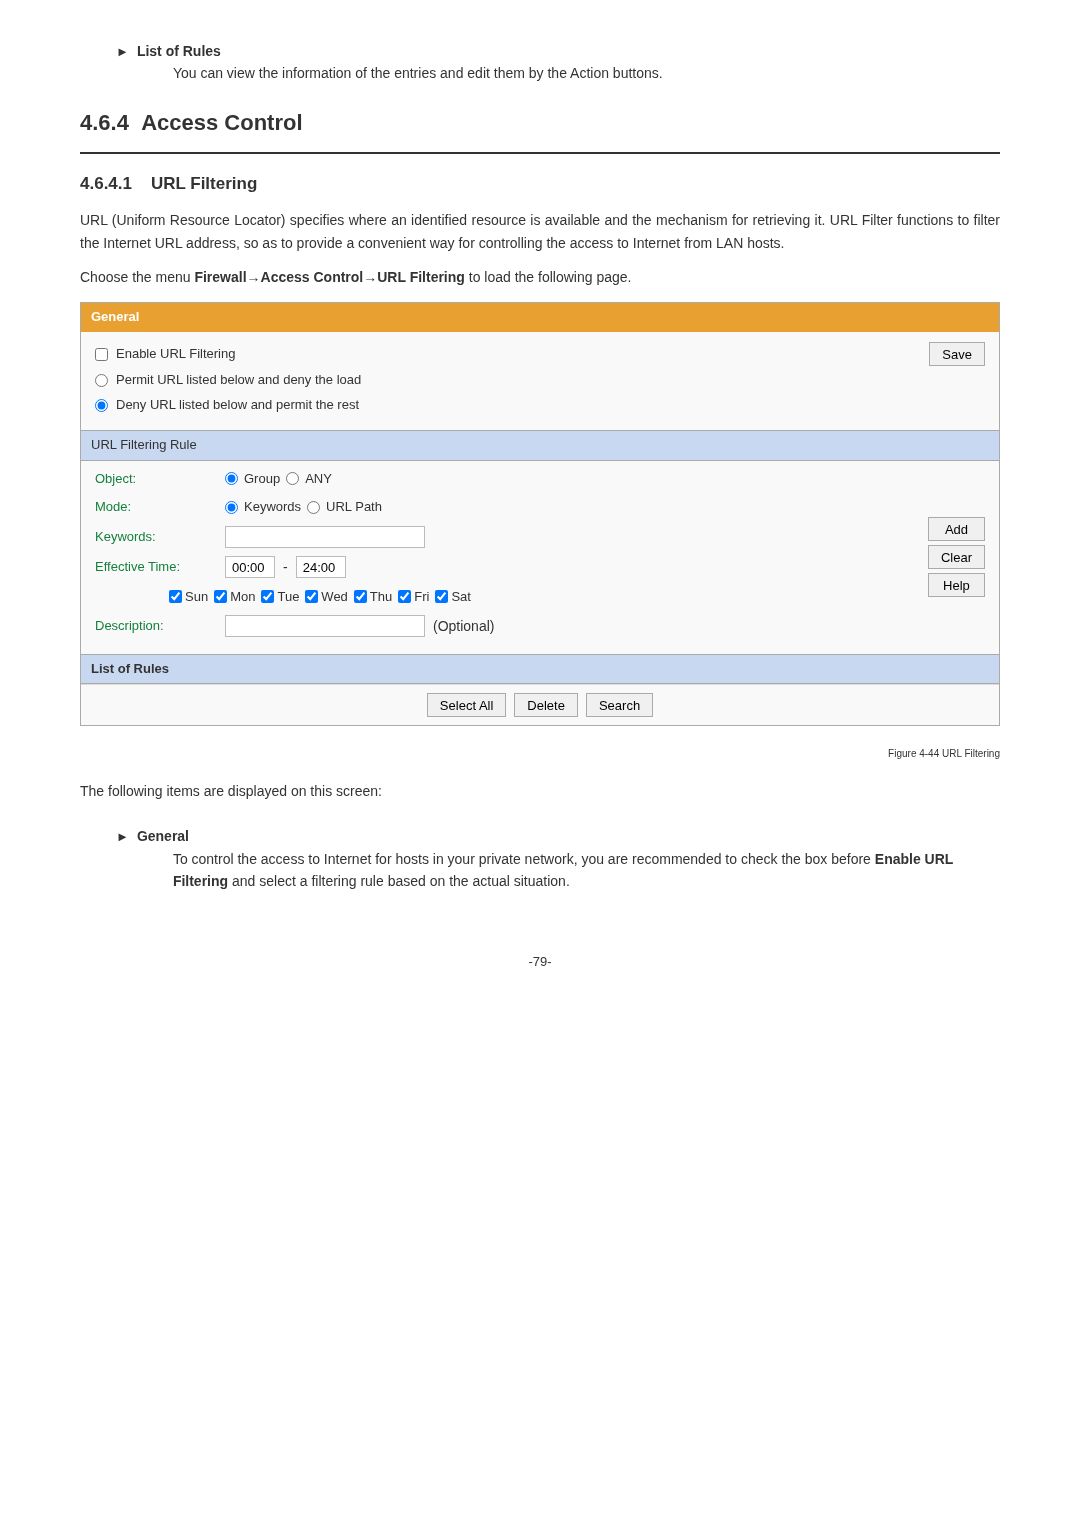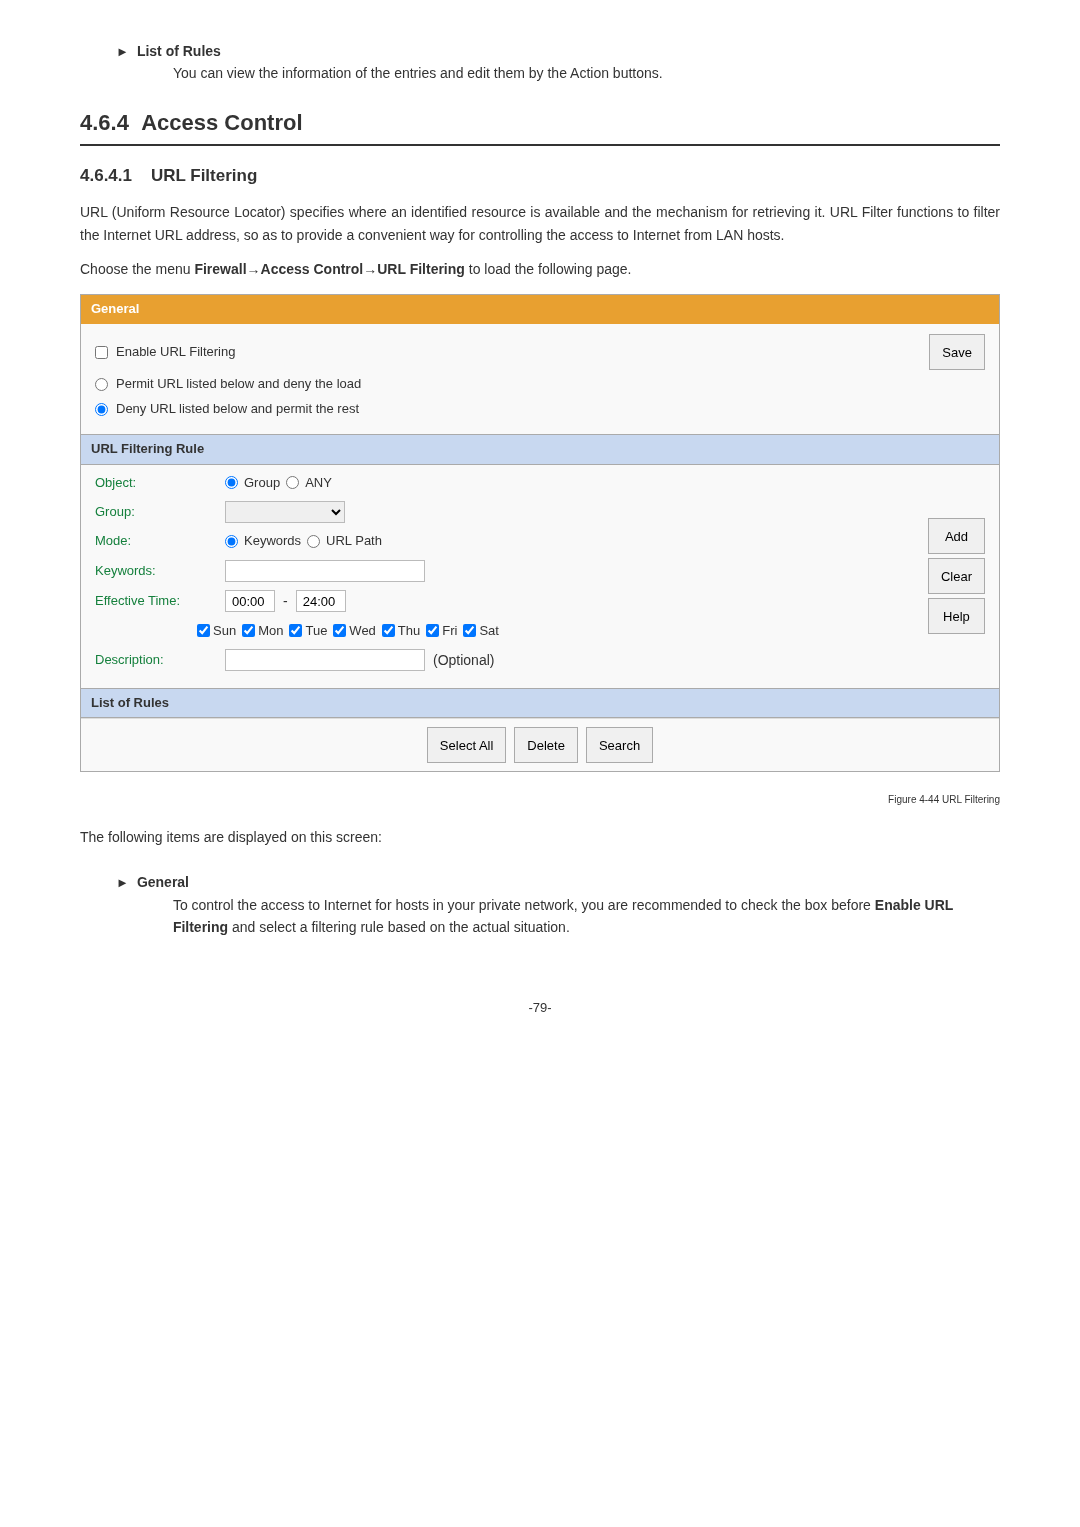--- a/index.html
+++ b/index.html
@@ -10,21 +10,21 @@
       background: #fff;
       width: 1080px;
       min-height: 1527px;
       padding: 40px 80px;
       line-height: 1.6;
     }
     h2.section-title {
       font-size: 22px;
       font-weight: bold;
       border-bottom: 2px solid #333;
-      padding-bottom: 4px;
+      padding-bottom: 12px;
       margin-bottom: 16px;
       margin-top: 20px;
     }
     h3.sub-title {
       font-size: 17px;
       font-weight: bold;
       margin-bottom: 12px;
       margin-top: 10px;
     }
     .indent { margin-left: 36px; }
@@ -95,21 +95,21 @@
       font-size: 13px;
       height: 22px;
       width: 120px;
     }
     .btn {
       border: 1px solid #aaa;
       background: #f0f0f0;
       padding: 2px 12px;
       font-size: 13px;
       cursor: pointer;
-      height: 36px;
+      height: 24px;
     }
     .btn-save {
       position: absolute;
       right: 14px;
       top: 50%;
       transform: translateY(-50%);
     }
     .general-section {
       position: relative;
       padding: 10px 14px;
@@ -134,21 +134,21 @@
     .url-rule-section {
       padding: 8px 14px;
       background: #f9f9f9;
       position: relative;
     }
     .days-row {
       display: flex;
       align-items: center;
       gap: 6px;
       font-size: 13px;
-      margin-left: 102px;
+      margin-left: 74px;
       margin-bottom: 8px;
     }
     .day-item {
       display: flex;
       align-items: center;
       gap: 3px;
     }
     .list-rules-section {
       padding: 0;
       background: #f9f9f9;
@@ -237,21 +237,21 @@
     <div class="general-row">
       <input type="radio" name="url-mode" style="">
       <label>Permit URL listed below and deny the load</label>
     </div>
     <div class="general-row">
       <input type="radio" name="url-mode" checked="" style="">
       <label>Deny URL listed below and permit the rest</label>
     </div>
   </div>
 
-  <div style="background:#c8d8f0; padding: 4px 10px; font-size:13px; font-weight:bold; color:#333; border-top:1px solid #aaa; border-bottom:1px solid #aaa;">URL Filtering Rule</div>
+  <div style="background:#c8d8f0; padding: 4px 10px; font-size:13px; font-weight:normal; color:#333; border-top:1px solid #aaa; border-bottom:1px solid #aaa;">URL Filtering Rule</div>
 
   <div class="url-rule-section">
 
     <div class="right-buttons">
       <button class="btn">Add</button>
       <button class="btn">Clear</button>
       <button class="btn">Help</button>
     </div>
 
     <div class="form-row">
@@ -259,26 +259,20 @@
       <div class="form-controls">
         <div class="radio-group">
           <input type="radio" name="object" checked="" style="">
           <span>Group</span>
           <input type="radio" name="object" style="">
           <span>ANY</span>
         </div>
       </div>
     </div>
 
-    <div class="form-row">
-      <div class="form-label">Group:</div>
-      <div class="form-controls">
-        <select></select>
-      </div>
-    </div>
 
     <div class="form-row">
       <div class="form-label">Mode:</div>
       <div class="form-controls">
         <div class="radio-group">
           <input type="radio" name="mode" checked="" style="">
           <span>Keywords</span>
           <input type="radio" name="mode" style="">
           <span>URL Path</span>
         </div>

